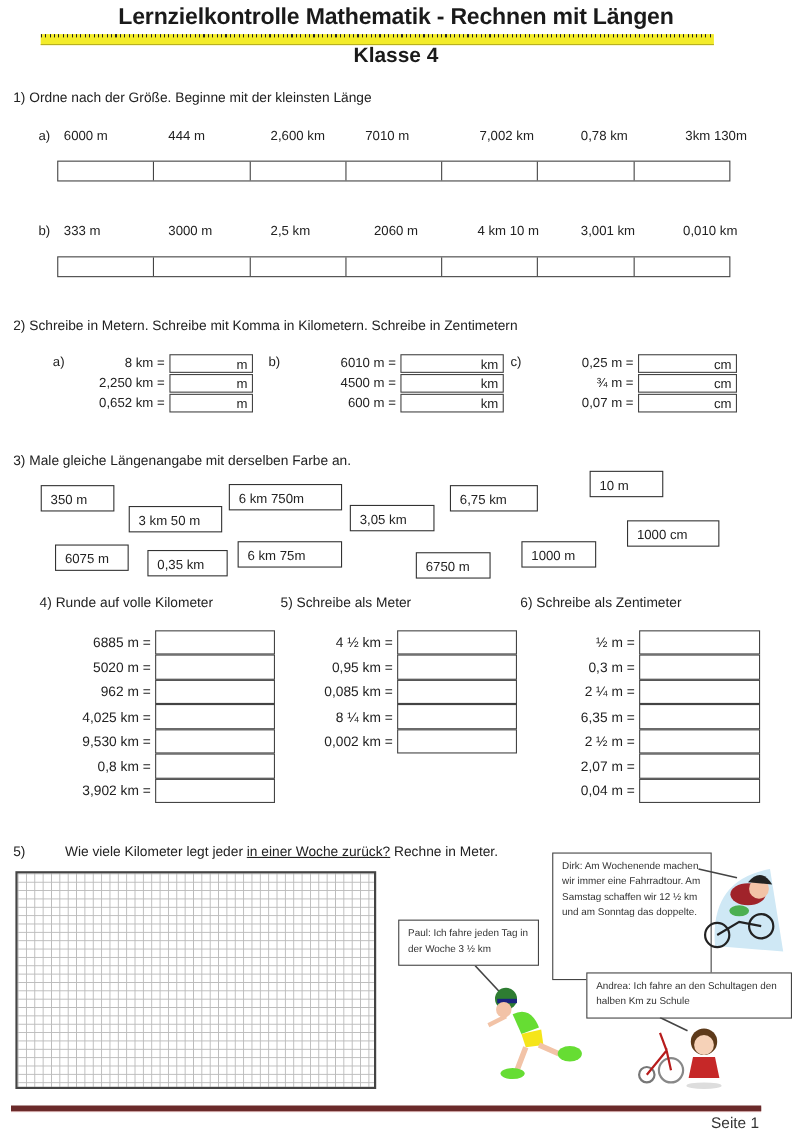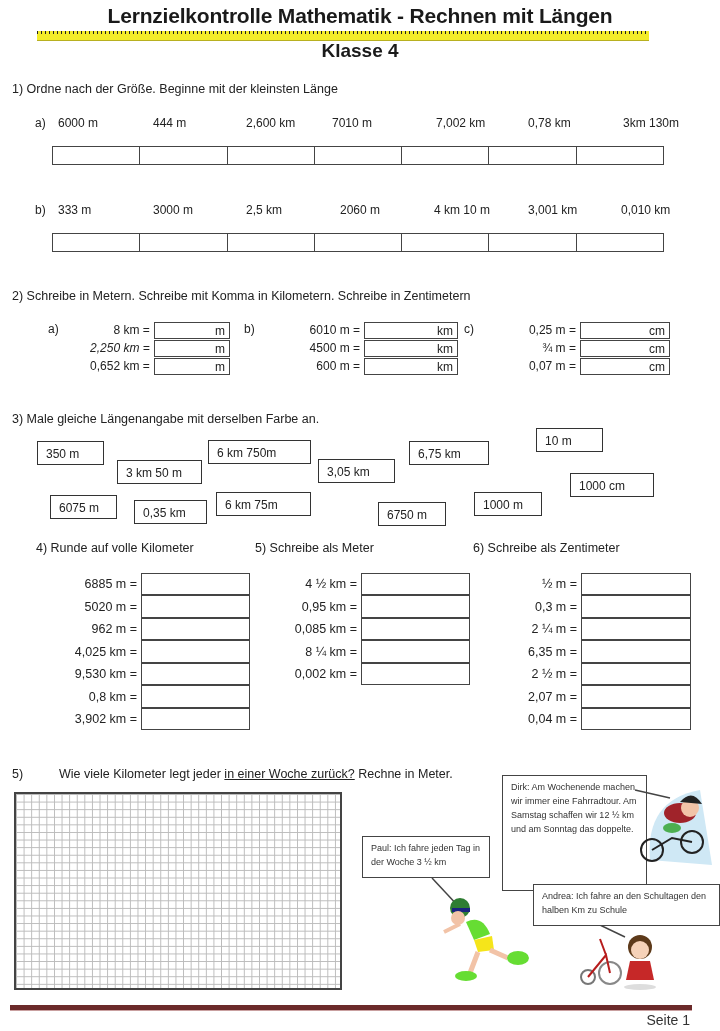--- a/index.html
+++ b/index.html
@@ -80,21 +80,21 @@
 
 <div class="abs q" style="left:12px;top:289px;">2)   Schreibe in Metern. Schreibe mit Komma in Kilometern. Schreibe in Zentimetern</div>
 
 <div class="abs lbl" style="left:48px;top:322px;">a)</div>
 <div class="abs" style="left:60px;top:321px;width:170px;">
   <div class="conv">
       <span class="eq" style="width:92px;">8 km =</span>
       <div class="ubox" style="width:78px;">m</div>
     </div>
   <div class="conv">
-      <span class="eq" style="width:92px;font-style:italic;">2,250 km =</span>
+      <span class="eq" style="width:92px;">2,250 km =</span>
       <div class="ubox" style="width:78px;">m</div>
     </div>
   <div class="conv">
       <span class="eq" style="width:92px;">0,652 km =</span>
       <div class="ubox" style="width:78px;">m</div>
     </div>
 </div>
 
 <div class="abs lbl" style="left:244px;top:322px;">b)</div>
 <div class="abs" style="left:270px;top:321px;width:188px;">

